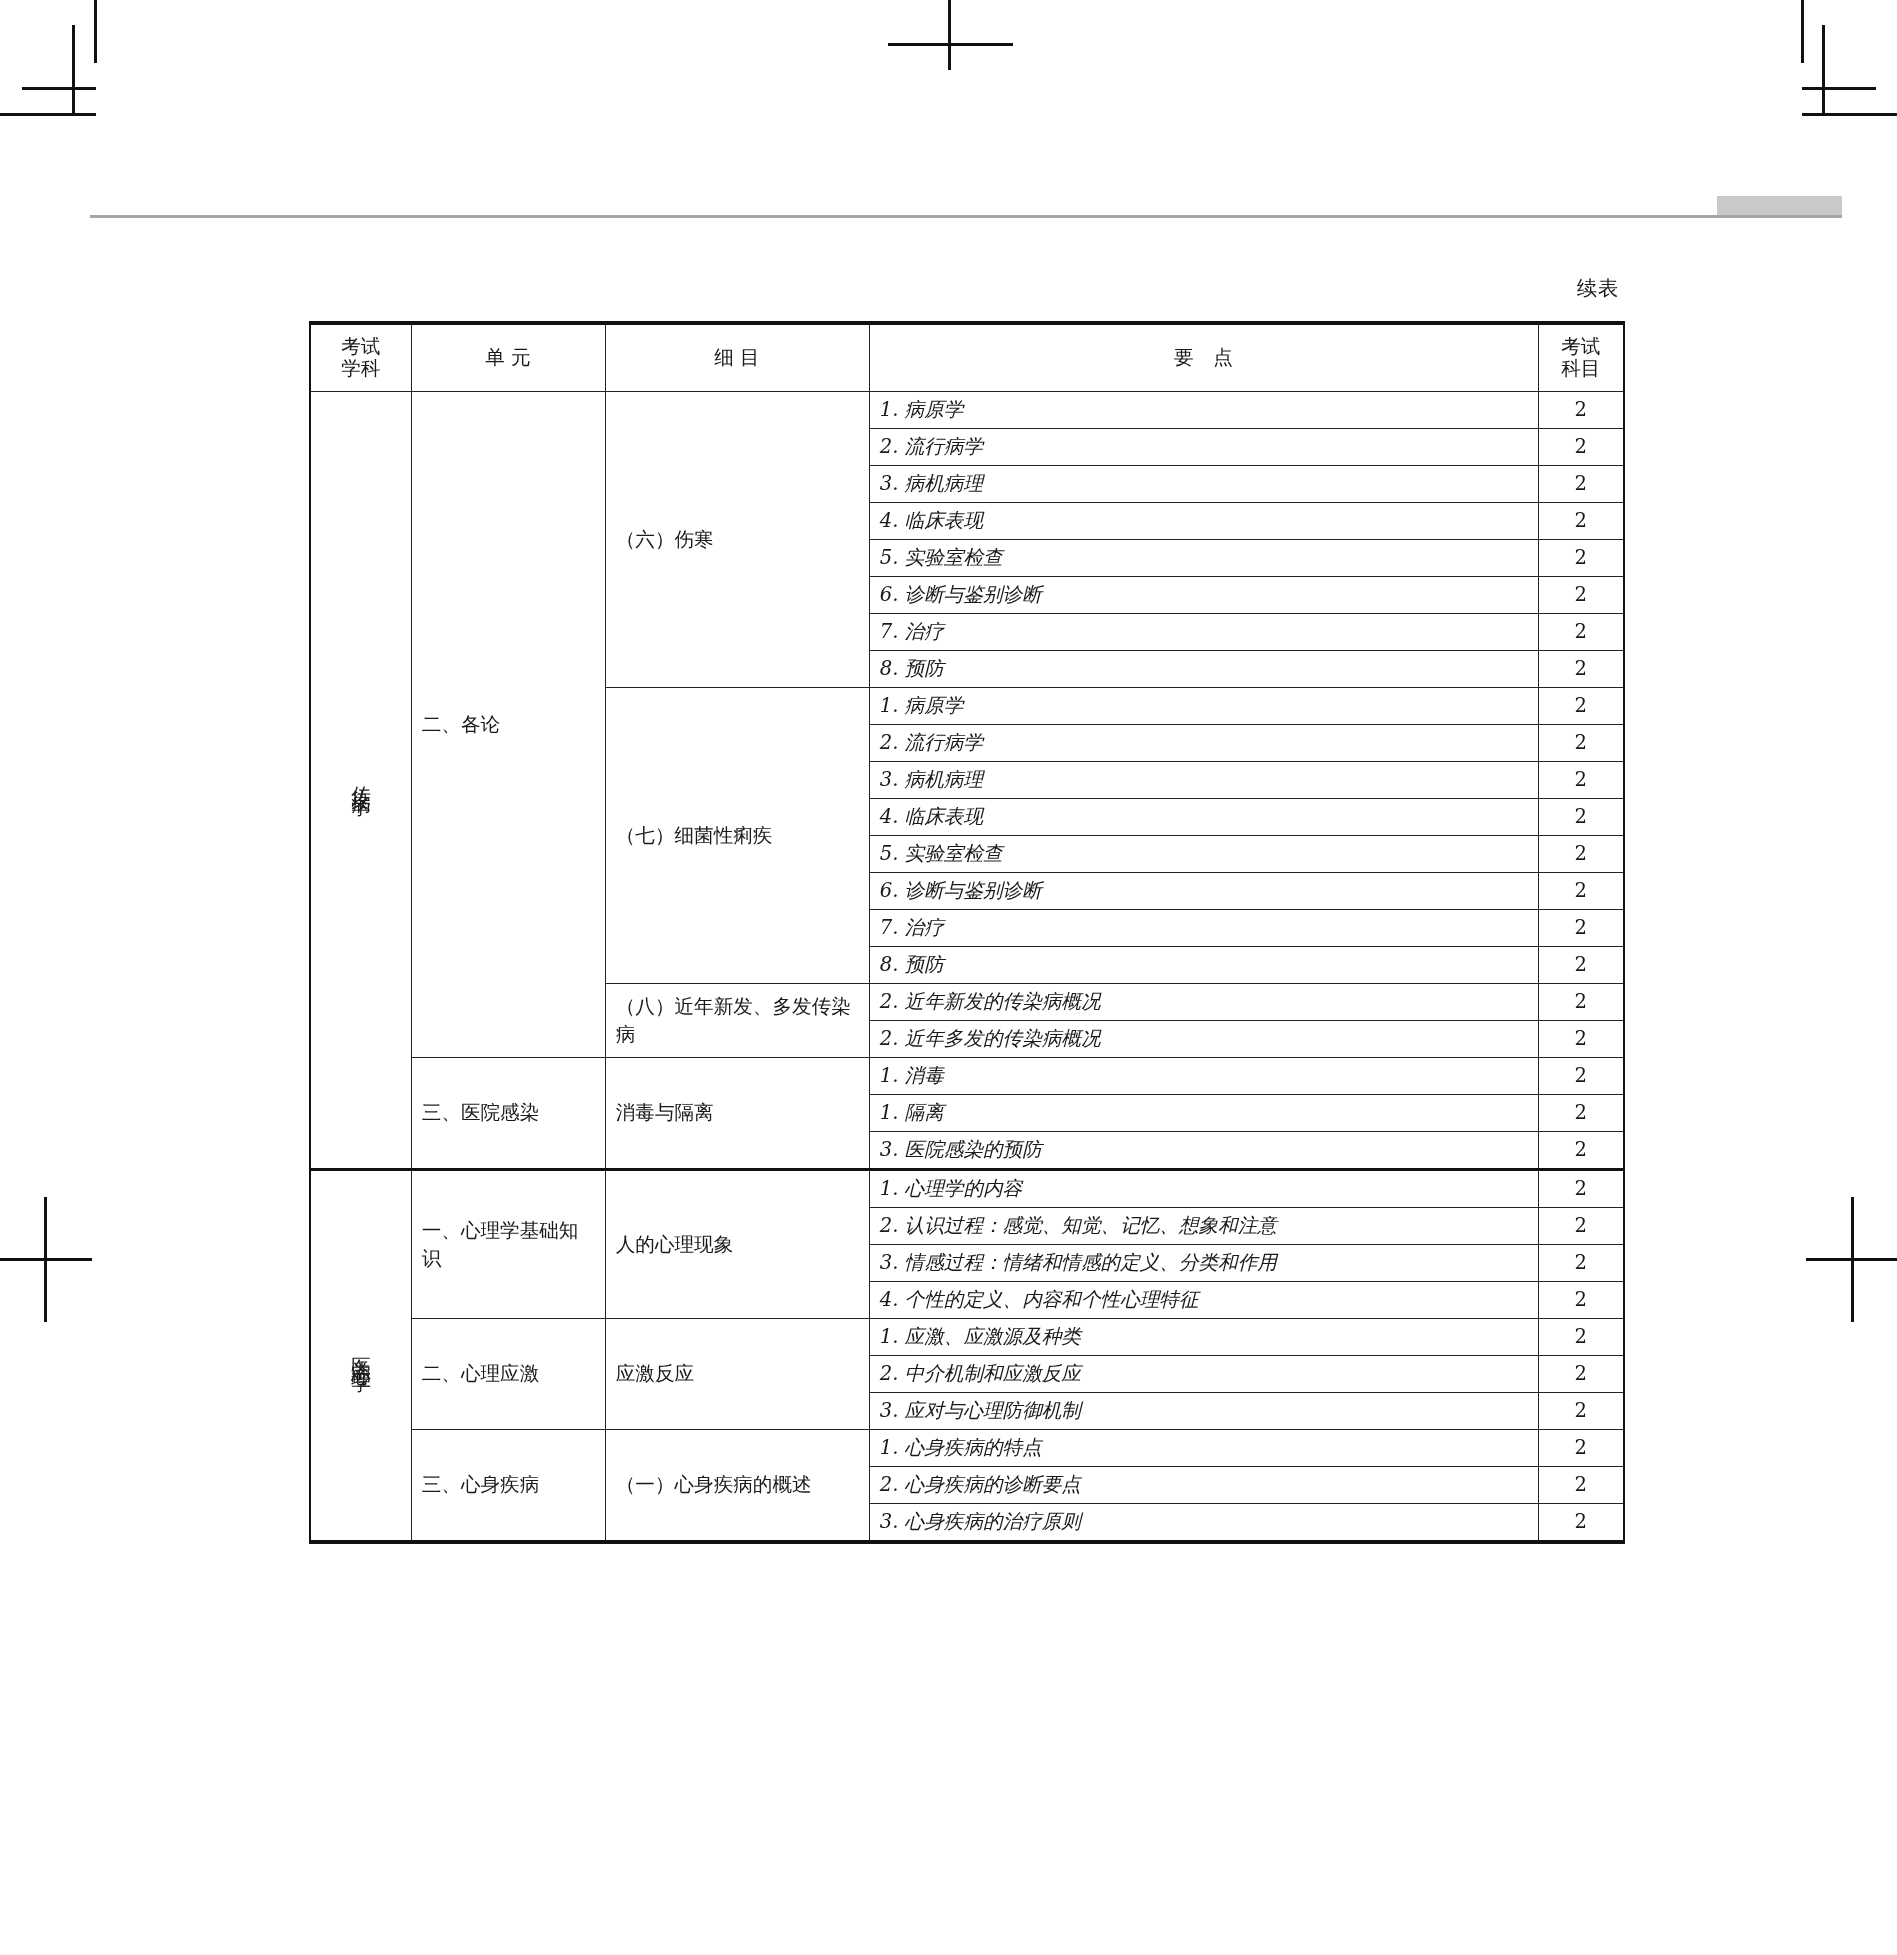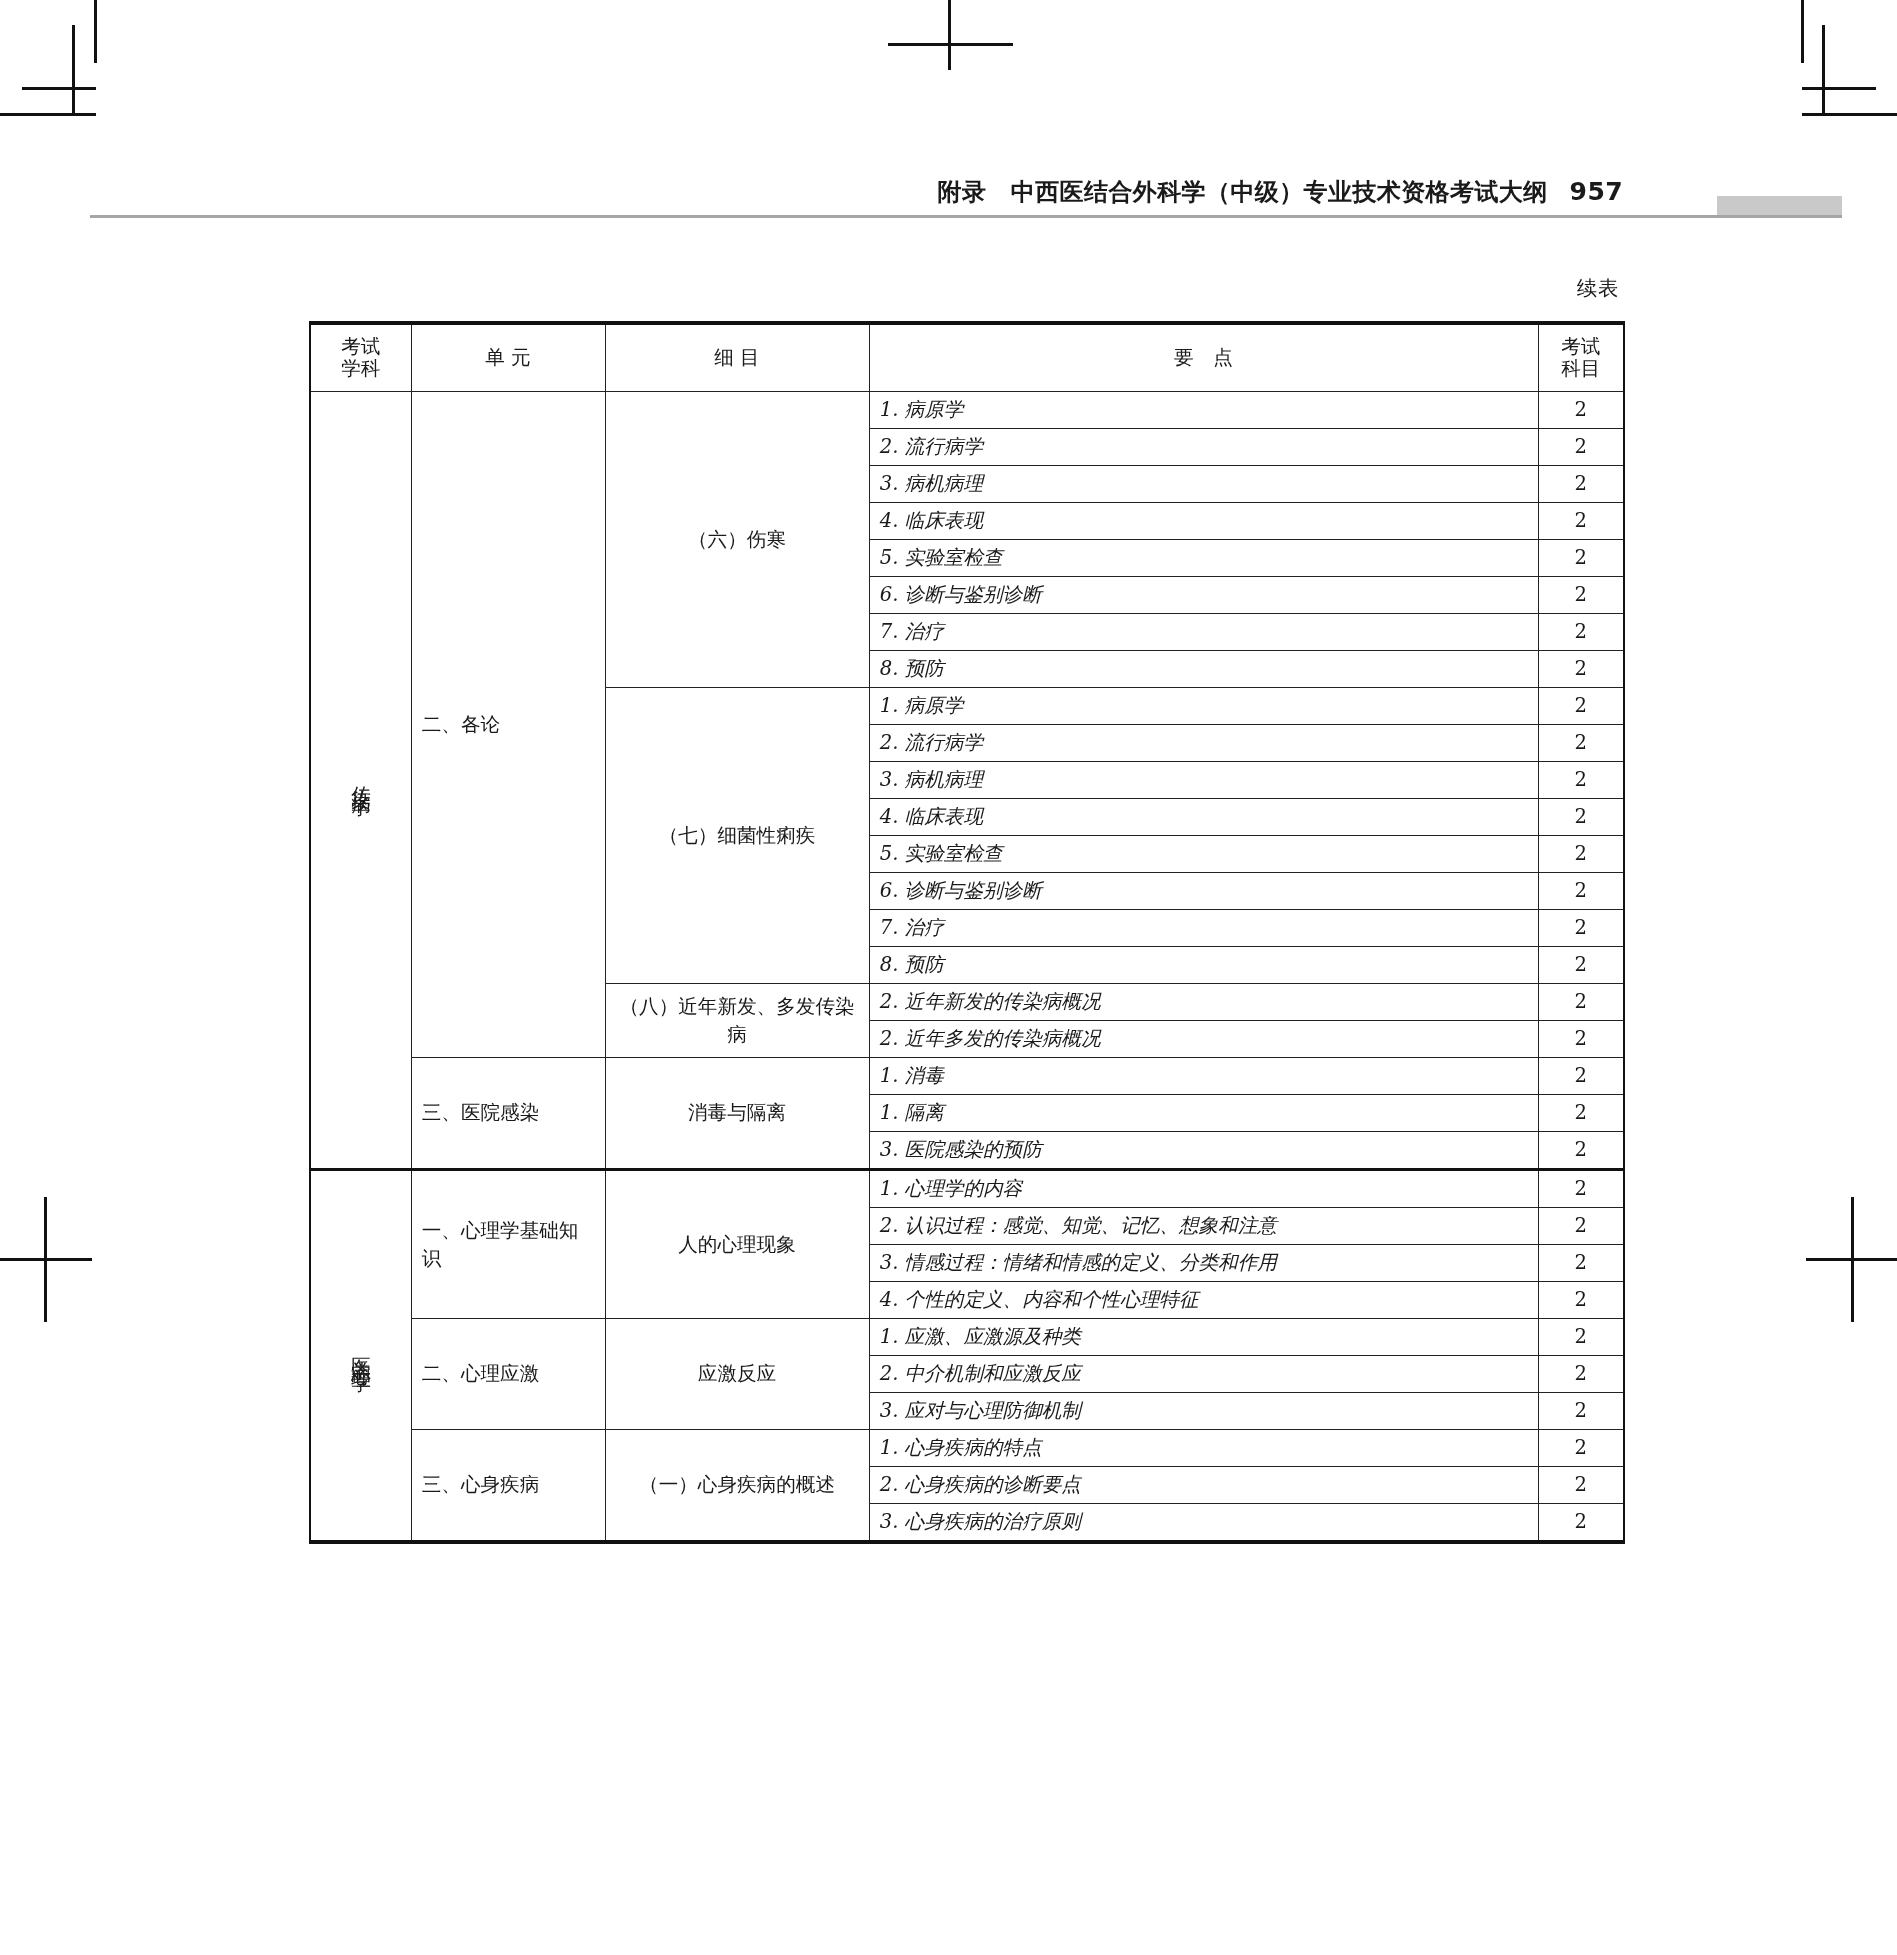--- a/index.html
+++ b/index.html
@@ -115,21 +115,21 @@
   td.col-subject { text-align: center; padding: 0; }
   .vertical-label {
     writing-mode: vertical-rl;
     text-orientation: upright;
     letter-spacing: 3.9px;
     display: inline-block;
     line-height: 1;
   }
 
   td.col-unit  { text-align: left; }
-  td.col-item  { text-align: center; }
+  td.col-item  { text-align: left; }
   td.col-point { text-align: left; font-style: italic; }
   td.col-exam  { text-align: center; }
 
   tbody tr { height: 36px; }
   td.col-point, td.col-exam { height: 36px; }
 </style>
 </head>
 <body>
 
 <div>
@@ -177,23 +177,20 @@
   <div class="mark h" style="left:0px; top:1258px; width:92px;"></div>
 </div>
 <div>
   <div class="mark v" style="left:1851px; top:1197px; height:125px;"></div>
   <div class="mark h" style="left:1806px; top:1258px; width:92px;"></div>
 </div>
 
 <div id="running-head">
   <div id="head-rule"></div>
   <div id="head-rule-cap"></div>
-  <div id="head-text">
-    <span>附录　中西医结合外科学（中级）专业技术资格考试大纲</span><span id="head-page">957</span>
-  </div>
 </div>
 
 <div id="continued-label">续表</div>
 
 <table id="outline-table">
   <colgroup>
     <col class="c-subject">
       <col class="c-unit">
       <col class="c-item">
       <col class="c-point">

